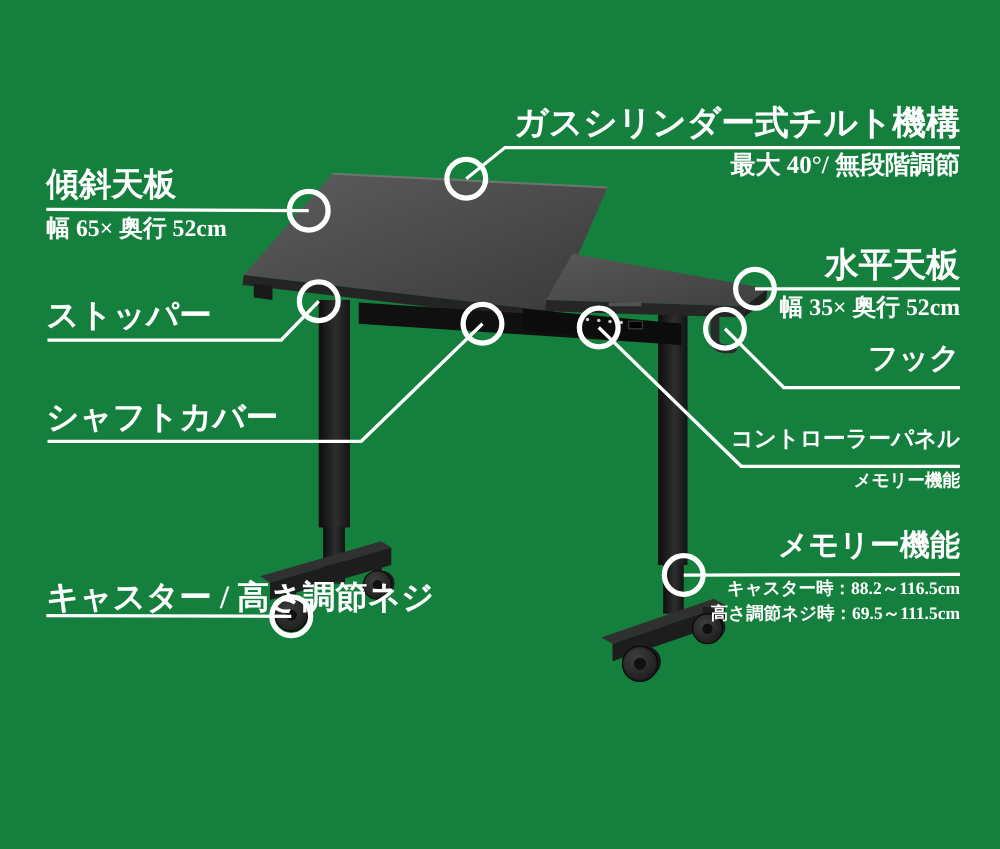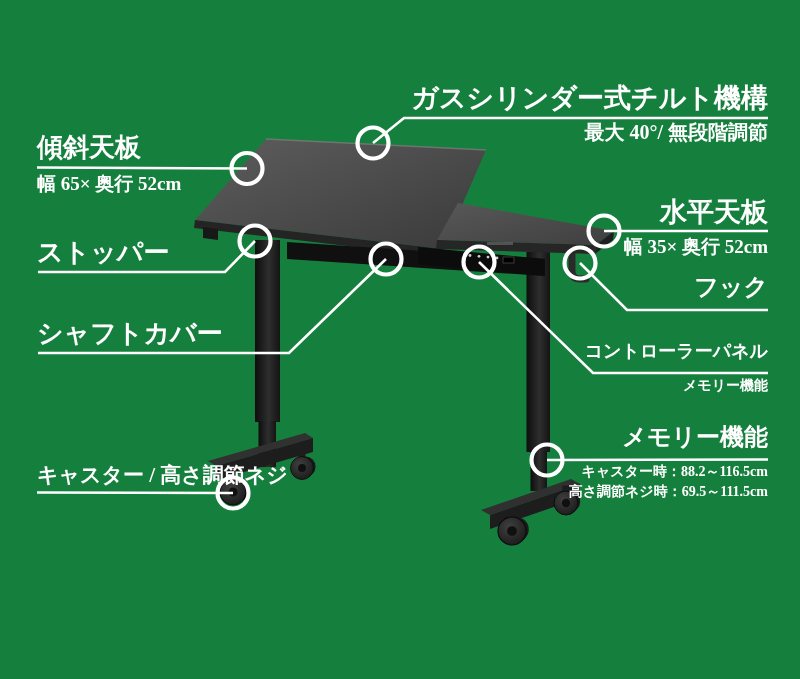--- a/index.html
+++ b/index.html
@@ -8,21 +8,21 @@
     font-family:Liberation Serif, serif;color:#fff;
   }
   #deskart{position:absolute;left:0;top:0;}
   .lbl{position:absolute;white-space:nowrap;line-height:1.15;font-weight:bold;color:#fff;}
   .lbl.left{left:37px;text-align:left;}
   .lbl.right{right:32px;text-align:right;}
   .t27{font-size:27px;}
   .t26{font-size:26px;}
   .t25{font-size:18px;}
   .t28{font-size:24px;}
-  .t21{font-size:21px;}
+  .t21{font-size:26px;}
   .s20{font-size:20px;font-weight:bold;}
   .s19{font-size:19px;font-weight:bold;}
   .s17{font-size:14px;font-weight:bold;}
 </style>
 </head>
 <body>
 
 <div id="stage">
 
   <svg id="deskart" width="800" height="679" viewBox="0 0 800 679">

